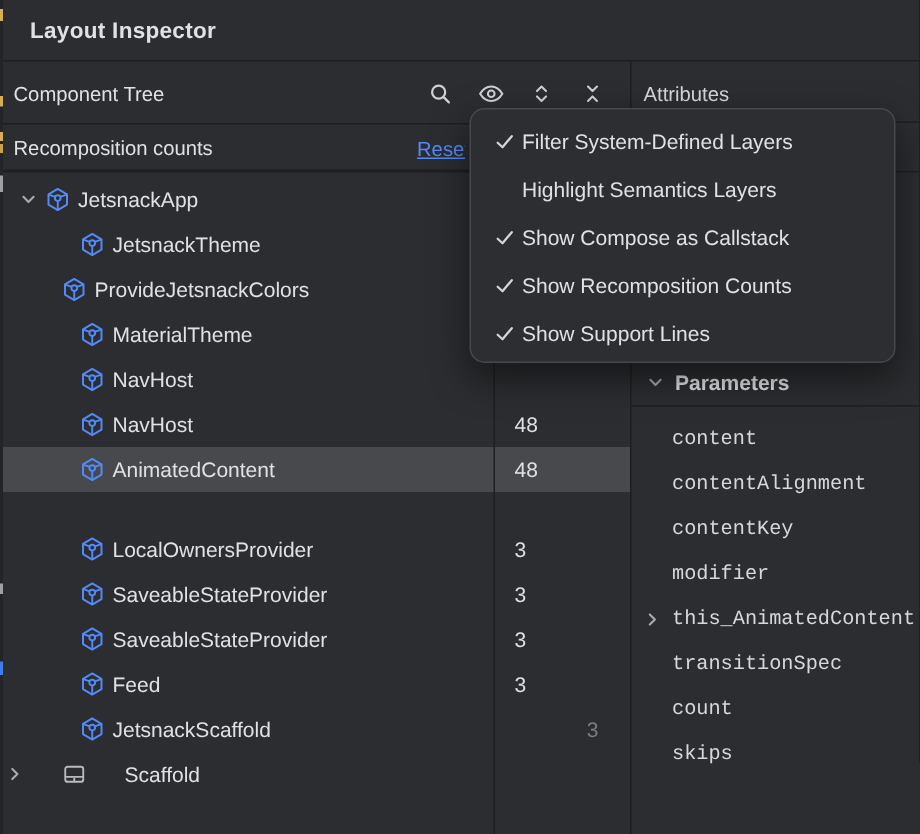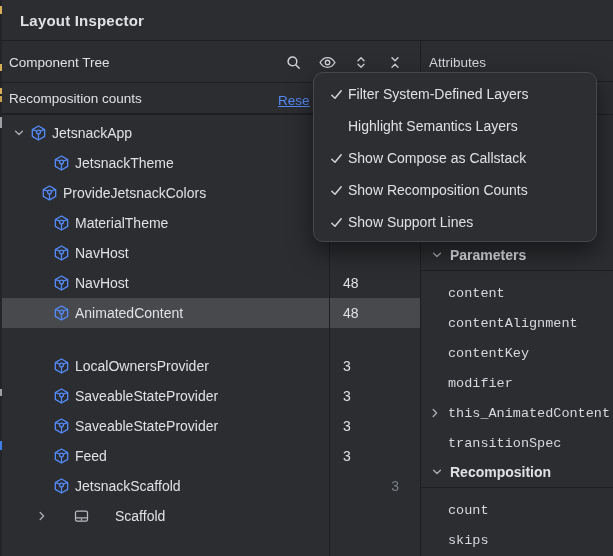--- a/index.html
+++ b/index.html
@@ -282,21 +282,21 @@
           <div class="slot icon-slot">
             <svg width="17" height="18" viewBox="0 0 16 16" fill="none">
               <path d="M8 1.4 L13.8 4.8 V11.2 L8 14.6 L2.2 11.2 V4.8 Z" stroke="#548af7" stroke-width="1.25" stroke-linejoin="round"></path>
               <circle cx="8" cy="7.1" r="1.8" stroke="#548af7" stroke-width="1.2"></circle>
               <path d="M6.4 6.3 L2.4 4.9 M9.6 6.3 L13.6 4.9 M8 9 V14.4" stroke="#548af7" stroke-width="1.2"></path>
             </svg>
           </div>
           <div class="tree-label">JetsnackScaffold</div>
           <div class="count dim">3</div>
         </div>
-        <div class="tree-row" style="padding-left: 32px; box-sizing: border-box; gap: 20px;">
+        <div class="tree-row" style="box-sizing: border-box; gap: 20px;">
           <div class="slot chev-slot">
             <svg width="14" height="14" viewBox="0 0 14 14" fill="none">
               <path d="M5.2 3.6 L8.6 7 L5.2 10.4" stroke="#a8abb0" stroke-width="1.4" stroke-linecap="round" stroke-linejoin="round"></path>
             </svg>
           </div>
           <div class="slot icon-slot">
             <svg width="17" height="16" viewBox="0 0 16 16" fill="none">
               <rect x="2" y="3.2" width="12" height="10" rx="1.6" stroke="#b8bac0" stroke-width="1.25"></rect>
               <path d="M2.2 9.9 H13.8" stroke="#b8bac0" stroke-width="1.25"></path>
               <path d="M8 10.5 V12.6" stroke="#b8bac0" stroke-width="1.25"></path>
@@ -345,28 +345,20 @@
             <svg width="14" height="14" viewBox="0 0 14 14" fill="none">
               <path d="M5.2 3.6 L8.6 7 L5.2 10.4" stroke="#a8abb0" stroke-width="1.4" stroke-linecap="round" stroke-linejoin="round"></path>
             </svg>
           </div>
           <div class="lbl">this_AnimatedContent</div>
         </div>
         <div class="attr-row">
           <div class="slot chev-slot"></div>
           <div class="lbl">transitionSpec</div>
         </div>
-        <div class="section-header gap">
-          <div class="slot chev-slot">
-            <svg width="14" height="14" viewBox="0 0 14 14" fill="none">
-              <path d="M3.6 5.2 L7 8.6 L10.4 5.2" stroke="#a8abb0" stroke-width="1.4" stroke-linecap="round" stroke-linejoin="round"></path>
-            </svg>
-          </div>
-          <div class="lbl">Recomposition</div>
-        </div>
         <div class="attr-row">
           <div class="slot chev-slot"></div>
           <div class="lbl">count</div>
         </div>
         <div class="attr-row">
           <div class="slot chev-slot"></div>
           <div class="lbl">skips</div>
         </div>
       </div>
   </div>

